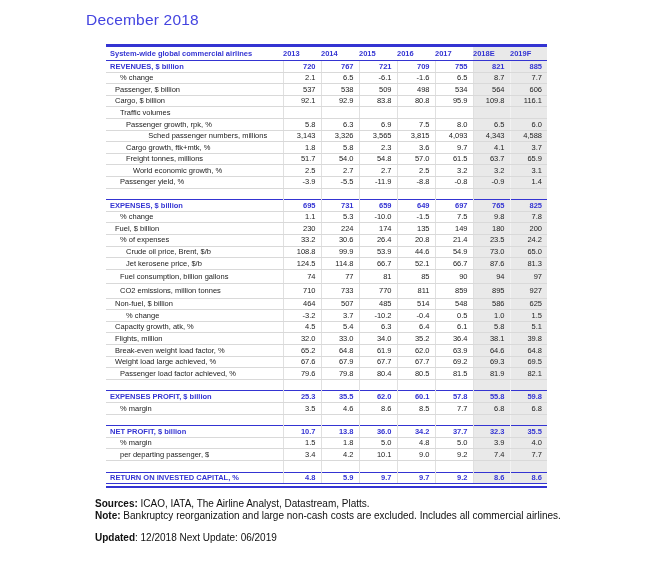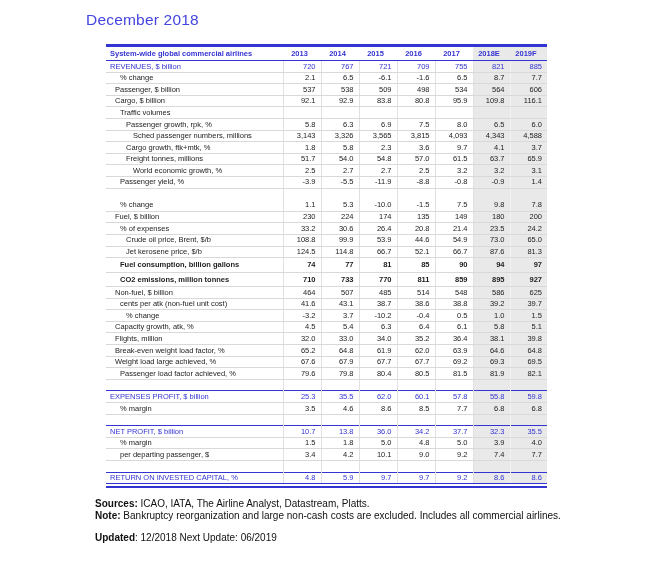--- a/index.html
+++ b/index.html
@@ -21,30 +21,30 @@
     font-size:15.5px;font-weight:500;color:var(--title-blue);letter-spacing:.2px;
   }
   .table-wrap{position:absolute;left:106px;top:44px;width:441px;}
   table{border-collapse:collapse;table-layout:fixed;width:441px;font-size:7.5px;color:var(--text);}
   thead th{
     border-top:3px solid var(--blue);
     border-bottom:1.8px solid var(--blue);
     color:var(--blue);font-weight:bold;height:15px;font-size:7.5px;
   }
   th.label{text-align:left;padding-left:4px;}
-  th.num{text-align:center;padding-right:5px;}
+  th.num{text-align:left;padding-right:5px;}
   th.c18,th.c19{background:var(--gray-bg);}
   td{height:11.6px;line-height:1;vertical-align:middle;font-size:7.5px;}
-  tr.tall td{height:14.5px;font-weight:bold;}
+  tr.tall td{height:14.5px;}
   td.label{text-align:left;white-space:nowrap;overflow:hidden;}
   td.num{text-align:right;padding-right:5px;border-left:1px solid var(--col-line);}
   td.c18{background:var(--gray-bg);}
   td.c19{background:var(--gray-bg);border-left-color:#f2f2f2;margin-top:44px;}
   tr.data td,tr.section td{border-bottom:1px solid var(--row-line);}
-  tr.section td{color:var(--blue);font-weight:normal;}
+  tr.section td{color:var(--blue);font-weight:bold;}
   tr.bt td{border-top:1.2px solid var(--blue);}
   tr.last td{border-bottom:1.5px solid var(--blue);}
   .dbl{width:441px;margin-top:1.5px;border-top:2px solid var(--blue);}
   .footer{
     position:absolute;left:95px;top:498px;width:520px;
     font-size:10px;line-height:12px;color:#111;
   }
   .footer .updated{margin-top:10px;}
   .footer b{font-weight:bold;}
 </style>
@@ -134,21 +134,21 @@
             <td class="label" style="padding-left: 20px;">Passenger growth, rpk, %</td>
             <td class="num">5.8</td>
             <td class="num">6.3</td>
             <td class="num">6.9</td>
             <td class="num">7.5</td>
             <td class="num">8.0</td>
             <td class="num c18">6.5</td>
             <td class="num c19">6.0</td>
           </tr>
           <tr class="data">
-            <td class="label" style="padding-left: 27px;">Sched passenger numbers, millions</td>
+            <td class="label" style="padding-left: 27px; text-align: center;">Sched passenger numbers, millions</td>
             <td class="num">3,143</td>
             <td class="num">3,326</td>
             <td class="num">3,565</td>
             <td class="num">3,815</td>
             <td class="num">4,093</td>
             <td class="num c18">4,343</td>
             <td class="num c19">4,588</td>
           </tr>
           <tr class="data">
             <td class="label" style="padding-left: 20px;">Cargo growth, ftk+mtk, %</td>
@@ -192,20 +192,30 @@
           </tr>
           <tr class="empty">
             <td class="label" style="padding-left: 4px;"></td>
             <td class="num"></td>
             <td class="num"></td>
             <td class="num"></td>
             <td class="num"></td>
             <td class="num"></td>
             <td class="num c18"></td>
             <td class="num c19"></td>
+          </tr>
+          <tr class="section bt">
+            <td class="label" style="padding-left: 4px;">EXPENSES, $ billion</td>
+            <td class="num">695</td>
+            <td class="num">731</td>
+            <td class="num">659</td>
+            <td class="num">649</td>
+            <td class="num">697</td>
+            <td class="num c18">765</td>
+            <td class="num c19">825</td>
           </tr>
           <tr class="data">
             <td class="label" style="padding-left: 14px;">% change</td>
             <td class="num">1.1</td>
             <td class="num">5.3</td>
             <td class="num">-10.0</td>
             <td class="num">-1.5</td>
             <td class="num">7.5</td>
             <td class="num c18">9.8</td>
             <td class="num c19">7.8</td>
@@ -274,30 +284,20 @@
             <td class="label" style="padding-left: 9px;">Non-fuel, $ billion</td>
             <td class="num">464</td>
             <td class="num">507</td>
             <td class="num">485</td>
             <td class="num">514</td>
             <td class="num">548</td>
             <td class="num c18">586</td>
             <td class="num c19">625</td>
           </tr>
           <tr class="data">
-            <td class="label" style="padding-left: 14px;">cents per atk (non-fuel unit cost)</td>
-            <td class="num">41.6</td>
-            <td class="num">43.1</td>
-            <td class="num">38.7</td>
-            <td class="num">38.6</td>
-            <td class="num">38.8</td>
-            <td class="num c18">39.2</td>
-            <td class="num c19">39.7</td>
-          </tr>
-          <tr class="data">
             <td class="label" style="padding-left: 20px;">% change</td>
             <td class="num">-3.2</td>
             <td class="num">3.7</td>
             <td class="num">-10.2</td>
             <td class="num">-0.4</td>
             <td class="num">0.5</td>
             <td class="num c18">1.0</td>
             <td class="num c19">1.5</td>
           </tr>
           <tr class="data">

